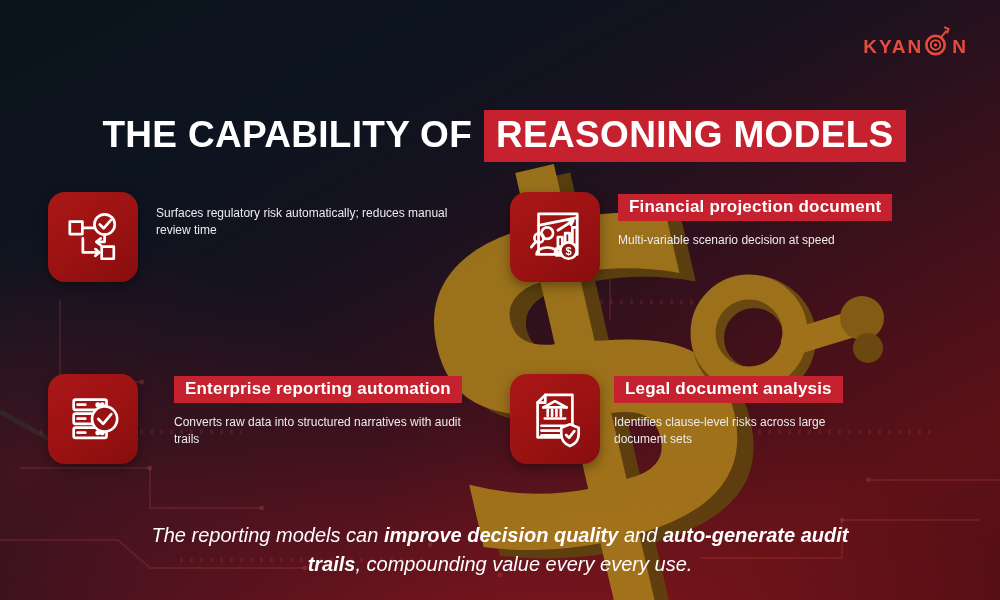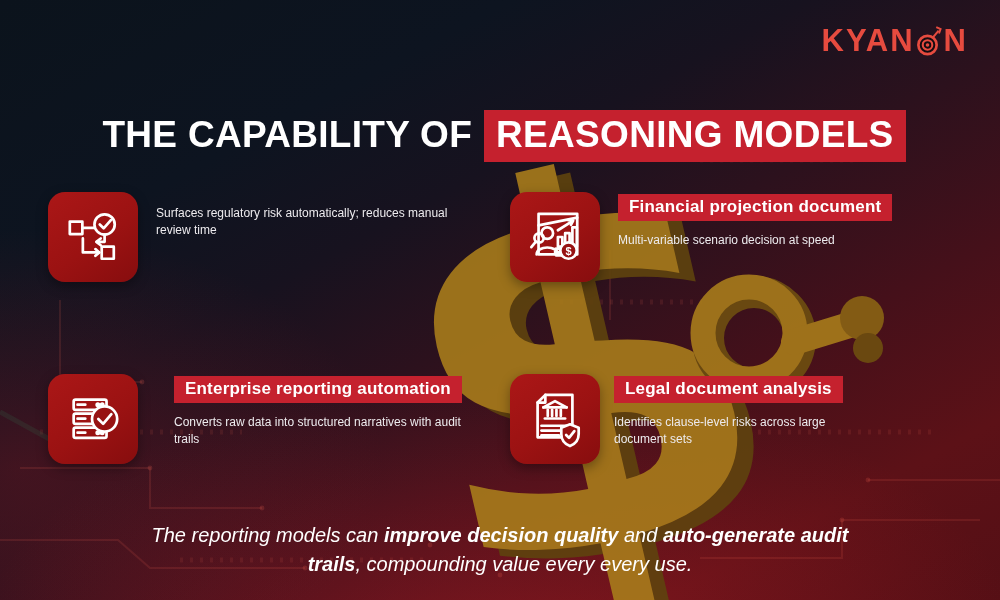--- a/index.html
+++ b/index.html
@@ -10,21 +10,21 @@
       radial-gradient(760px 430px at 50% 112%, rgba(196,30,40,0.38), rgba(196,30,40,0) 70%),
       radial-gradient(520px 340px at 2% 78%, rgba(150,25,35,0.30), rgba(150,25,35,0) 70%),
       linear-gradient(152deg,#0b131c 0%,#0d1420 24%,#17121f 38%,#2c111d 52%,#45101a 68%,#5c1117 84%,#550f15 100%);
   }
   .circuit{position:absolute;left:0;top:0;z-index:1;}
   .gold-art{position:absolute;left:368px;top:118px;width:600px;height:500px;z-index:1;opacity:.9;}
   .content{position:absolute;inset:0;z-index:2;}
 
   
   .logo{position:absolute;top:24px;right:32px;display:flex;align-items:flex-end;
-        font-size:31px;font-weight:bold;letter-spacing:2px;color:#e64b3f;line-height:1;}
+        font-size:19px;font-weight:bold;letter-spacing:2px;color:#e64b3f;line-height:1;}
   .logo svg{margin:0 1px -2px 1px;}
 
   
   .title{position:absolute;top:106px;left:0;width:100%;margin:4px;text-align:center;
          font-size:37px;font-weight:bold;letter-spacing:.3px;line-height:1.25;}
   .t-prefix{color:#fff;}
   .t-highlight{background:#c5212e;color:#fff;display:inline-block;
                padding:2px 12px 4px 12px;margin-left:12px;}
 
   

